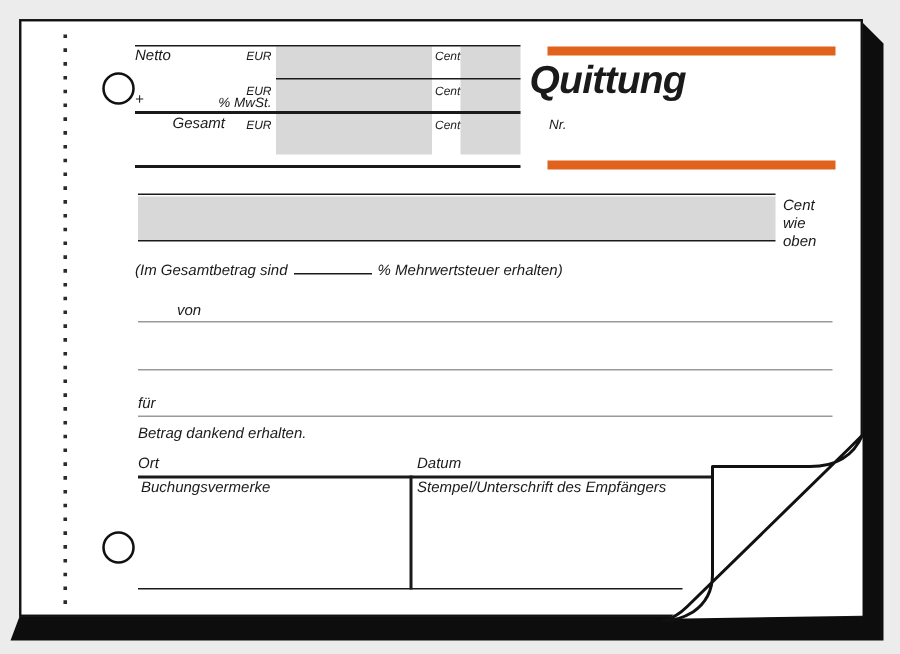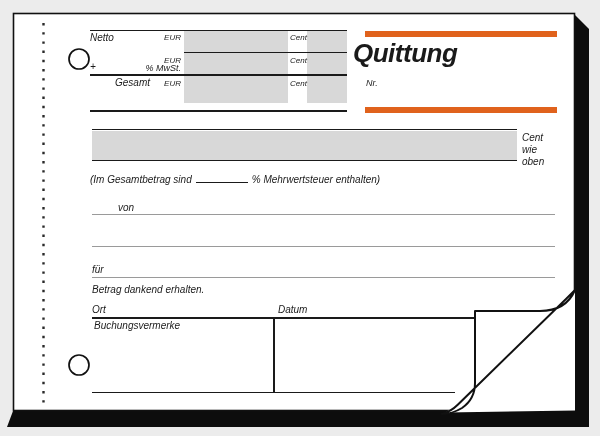--- a/index.html
+++ b/index.html
@@ -72,36 +72,37 @@
 
     <div class="rule" style="left:92px;top:129px;width:425px;height:1.2px;"></div>
     <div class="graybox" style="left:92px;top:130.5px;width:425px;height:29px;"></div>
     <div class="rule" style="left:92px;top:160px;width:425px;height:1.2px;"></div>
     <div class="abs centnote" style="left:522px;top:132px;">
       <div>Cent</div>
       <div>wie oben</div>
     </div>
 
     <div class="abs lbl" style="left:90px;top:173px;">
-      <span>(Im Gesamtbetrag sind</span><span class="blank-line"></span><span>% Mehrwertsteuer enthalten)</span>
+      <span>(Im Gesamtbetrag sind</span><span class="blank-line"></span><span>% Mehrwertsteuer erhalten)</span>
     </div>
 
     <div class="abs lbl" style="left:92px;top:203px;margin-left:26px;">von</div>
     <div class="grayrule" style="left:92px;top:214px;width:463px;height:1.2px;"></div>
     <div class="grayrule" style="left:92px;top:246px;width:463px;height:1.2px;"></div>
     <div class="abs lbl" style="left:92px;top:265px;">für</div>
     <div class="grayrule" style="left:92px;top:277px;width:463px;height:1.2px;"></div>
     <div class="abs lbl" style="left:92px;top:285px;">Betrag dankend erhalten.</div>
 
     <div class="abs lbl" style="left:92px;top:305px;">Ort</div>
     <div class="abs lbl" style="left:278px;top:305px;">Datum</div>
     <div class="rule" style="left:92px;top:317px;width:383px;height:1.6px;"></div>
     <div class="rule" style="left:273px;top:317px;width:1.6px;height:76px;"></div>
     <div class="rule" style="left:92px;top:391.5px;width:363px;height:1.6px;"></div>
     <div class="abs lbl" style="left:94px;top:321px;">Buchungsvermerke</div>
+    <div class="abs lbl" style="left:278px;top:321px;">Stempel/Unterschrift des Empfängers</div>
   </div>
 
   <svg class="layer" viewBox="0 0 600 436" style="pointer-events:none;">
 
     <polygon points="575,290 575,410.5 446,412.5" fill="#ffffff"></polygon>
 
     <path d="M575,290
              Q566,311 540,311
              L475,311
              L475,383

